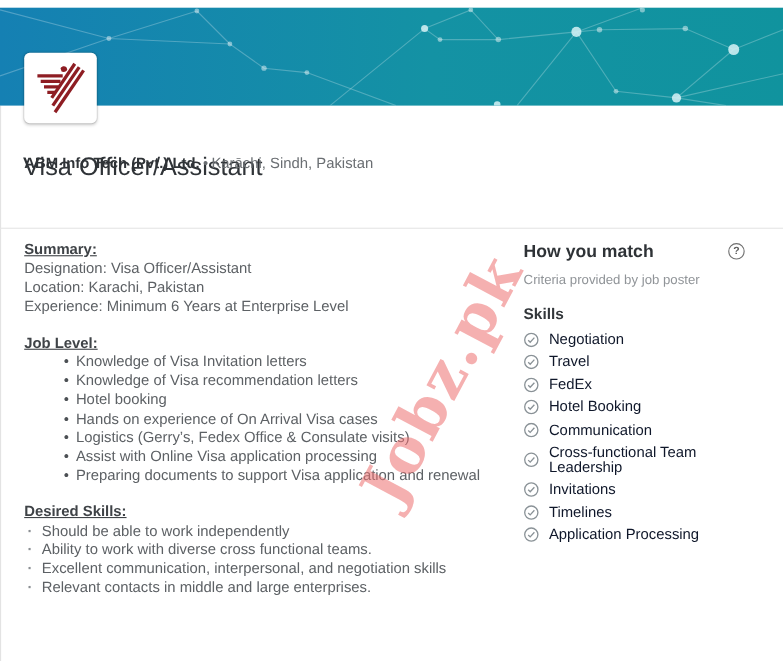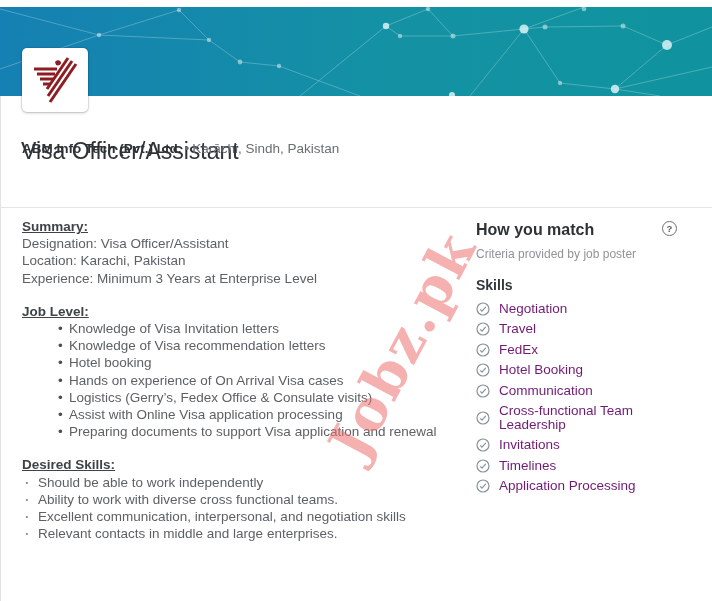--- a/index.html
+++ b/index.html
@@ -44,21 +44,21 @@
   .right-col{position:absolute;left:476px;top:220px;width:226px;z-index:1;}
   .hym-header{position:relative;}
   .hym-title{font-size:16px;font-weight:bold;color:#2e3236;margin:0;line-height:20px;}
   .help-icon{position:absolute;left:186px;top:1px;width:13px;height:13px;border:1px solid #6f6f6f;
              border-radius:50%;color:#5c5c5c;font-size:9.5px;line-height:13px;text-align:center;
              font-weight:bold;cursor:pointer;}
   .hym-sub{font-size:12px;color:#909498;margin-top:7px;line-height:14px;}
   .skills-title{font-size:14px;font-weight:bold;color:#33373b;margin-top:15px;line-height:18px;}
   ul.skills{margin-top:8px;}
   li.skill{display:flex;align-items:center;margin-bottom:6.4px;font-size:13.5px;
-           color:#701a75;line-height:14px;}
+           color:#0f172a;line-height:14px;}
   .check{width:14px;height:14px;margin-right:9px;flex:none;display:inline-flex;}
 
   
   .watermark{position:absolute;left:402px;top:345px;transform:translate(-50%,-50%) rotate(-62deg);
              font-family:"DejaVu Serif",serif;font-weight:bold;font-size:56px;letter-spacing:2px;
              color:rgba(236,112,112,0.55);white-space:nowrap;z-index:5;pointer-events:none;}
 </style>
 </head>
 <body>
 
@@ -114,21 +114,21 @@
   <div class="company-line">
     <span class="company-name">ABM Info Tech (Pvt.) Ltd.</span><span class="company-sep">•</span><span class="company-loc">Karāchi, Sindh, Pakistan</span>
   </div>
 
   <div class="divider"></div>
 
   <div class="left-col">
     <h3 class="section-heading">Summary:</h3>
     <p>Designation: Visa Officer/Assistant</p>
     <p>Location: Karachi, Pakistan</p>
-    <p>Experience: Minimum 3 Years at Enterprise Level</p>
+    <p>Experience: Minimum 6 Years at Enterprise Level</p>
 
     <h3 class="section-heading mt16">Job Level:</h3>
     <ul class="bullets">
       <li>Knowledge of Visa Invitation letters</li>
       <li>Knowledge of Visa recommendation letters</li>
       <li>Hotel booking</li>
       <li>Hands on experience of On Arrival Visa cases</li>
       <li>Logistics (Gerry’s, Fedex Office &amp; Consulate visits)</li>
       <li>Assist with Online Visa application processing</li>
       <li>Preparing documents to support Visa application and renewal</li>

